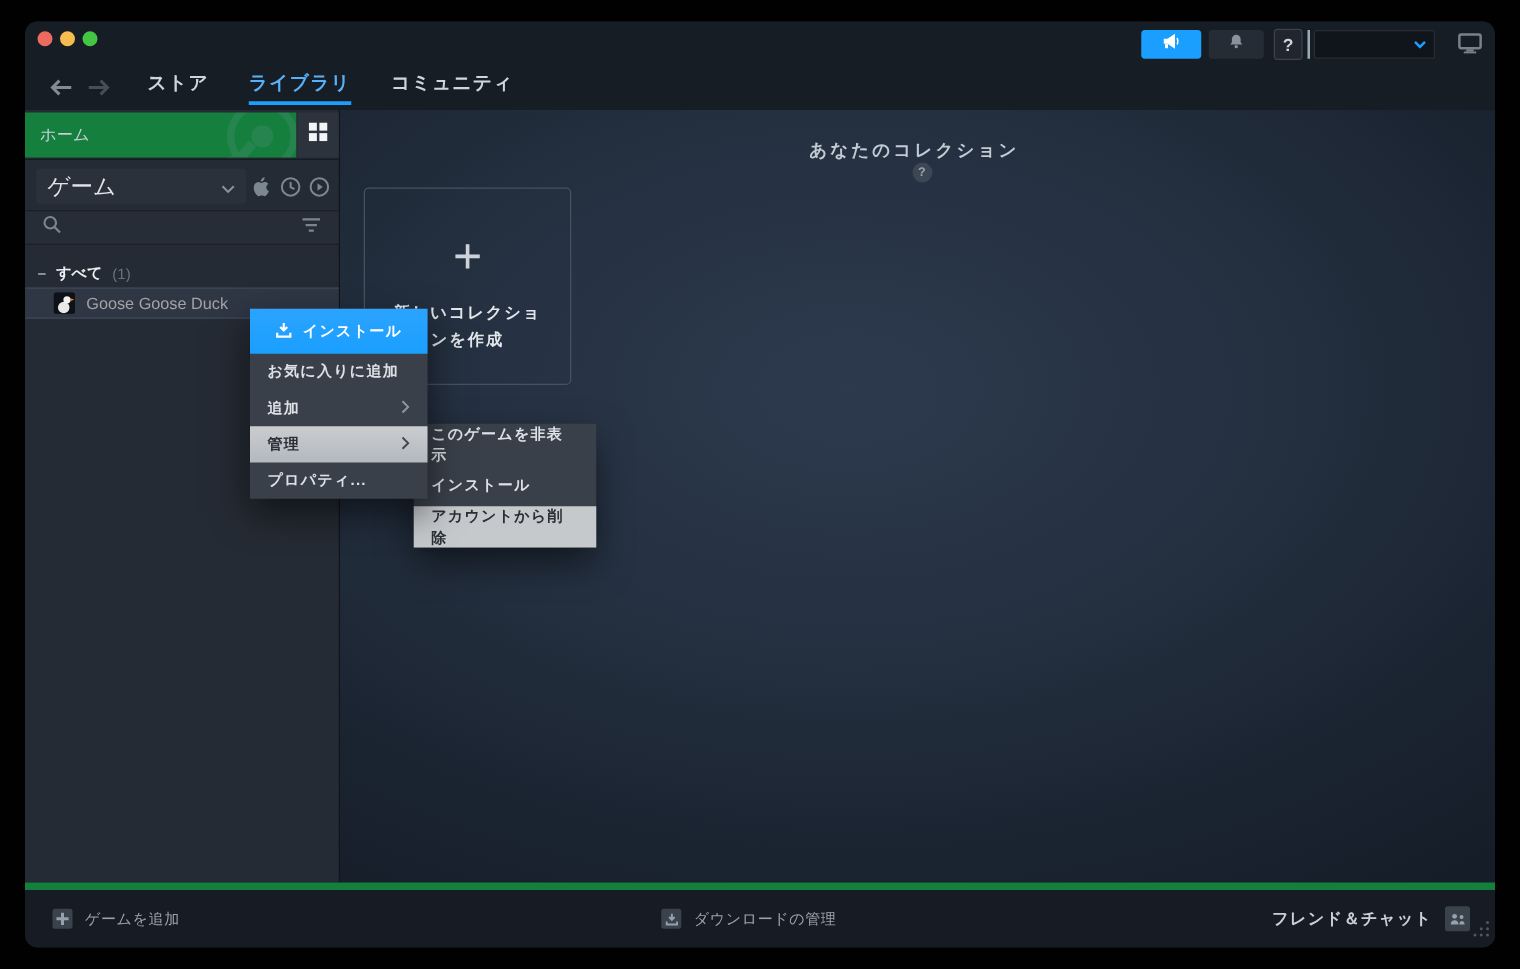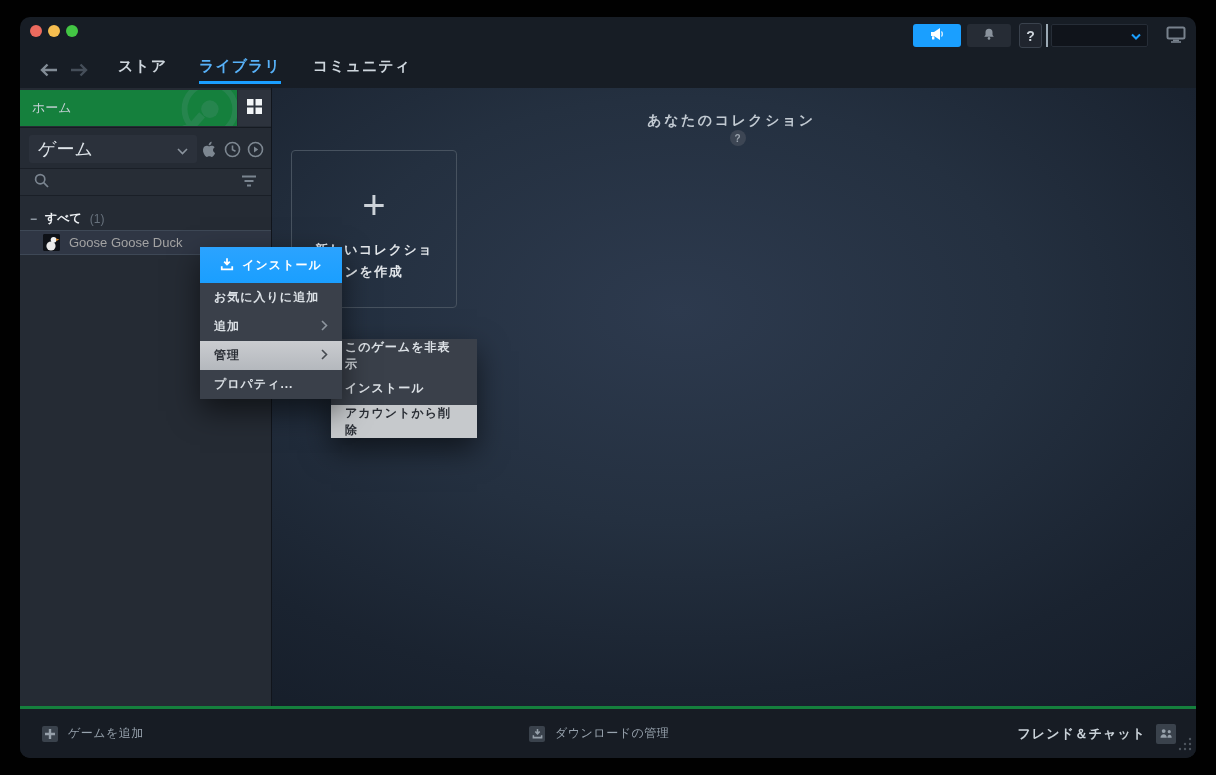--- a/index.html
+++ b/index.html
@@ -104,21 +104,21 @@
   .ctx-item.hl { background:linear-gradient(180deg,#caccd0,#b4b8bd); color:#2b2f36; }
   .ctx-item.hl .chev { color:#44494f; }
 
   .ctx-sub { position:absolute; left:311px; top:322px; width:146px; background:#3a404a;
     box-shadow:0 12px 28px rgba(0,0,0,.55); z-index:19; }
   .ctx-sub .ctx-item { height:33px; }
   .ctx-sub .ctx-item.hl { background:#c6c9cc; }
 
   
   .bottombar { position:absolute; left:0; right:0; bottom:0; height:52px; background:#171c24;
-    border-top:3px solid #15803d; }
+    border-top:6px solid #15803d; }
   .bb-group { position:absolute; top:0; height:100%; display:flex; align-items:center; gap:10px; }
   .bb-left { left:22px; }
   .bb-center { left:509px; }
   .bb-right { right:20px; }
   .bb-ic { width:16px; height:16px; border-radius:2px; background:#3a424c; color:#97a1ab;
     display:flex; align-items:center; justify-content:center; flex:none; }
   .bb-ic.big { width:20px; height:20px; }
   .bb-label { font-size:12px; color:#98a3ae; letter-spacing:.5px; }
   .bb-label.bright { font-size:13px; color:#c9d1d8; font-weight:600; letter-spacing:1px; }
   .grip { position:absolute; right:4px; bottom:3px; color:#4e565f; }

